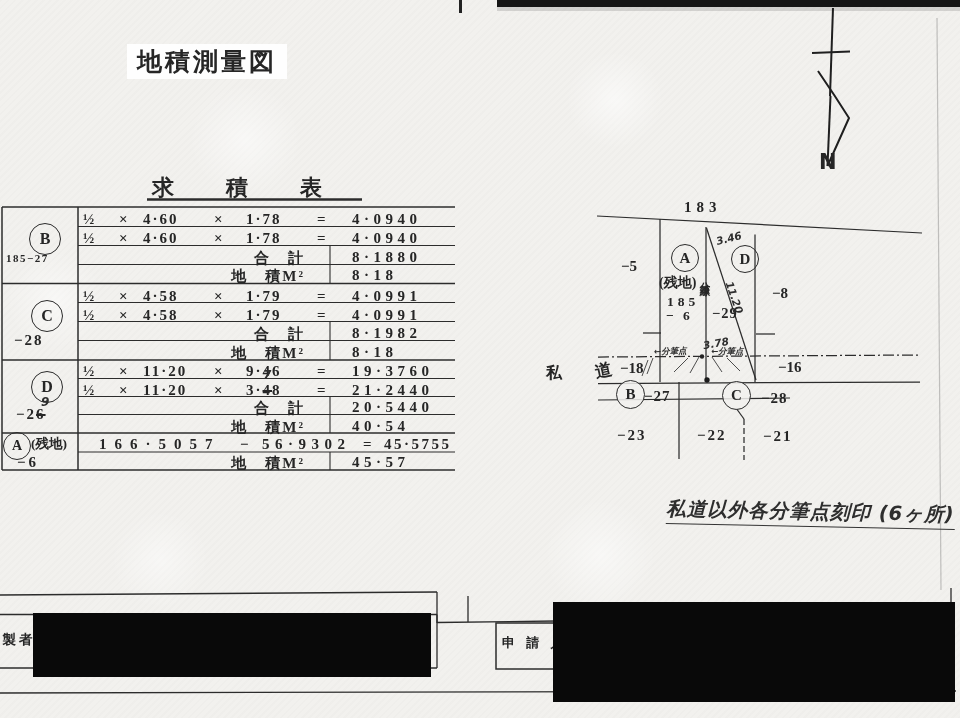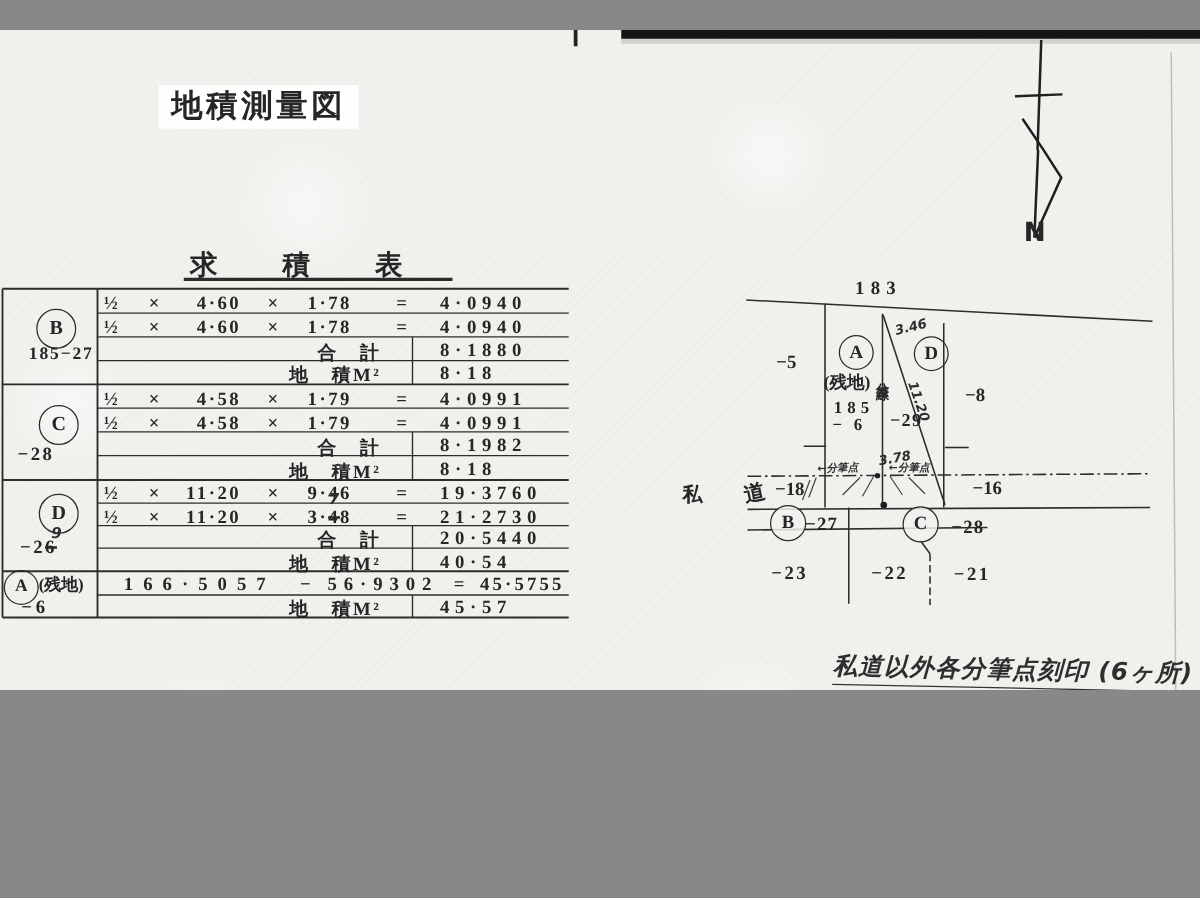--- a/index.html
+++ b/index.html
@@ -1,34 +1,34 @@
 <!DOCTYPE html>
 <html><head>
 <meta charset="utf-8">
 <style>
   html,body{margin:0;padding:0;background:#888;}
   .page{
-    position:relative;width:960px;height:528px;overflow:hidden;
+    position:relative;width:960px;height:718px;overflow:hidden;
     background-color:#f2f1ee;
     background-image:
       radial-gradient(circle 70px at 615px 100px, rgba(255,255,255,.55), rgba(255,255,255,0) 70%),
       radial-gradient(circle 80px at 245px 140px, rgba(255,255,255,.5), rgba(255,255,255,0) 70%),
       radial-gradient(circle 70px at 55px 300px,  rgba(255,255,255,.5), rgba(255,255,255,0) 70%),
       radial-gradient(circle 80px at 600px 555px, rgba(255,255,255,.5), rgba(255,255,255,0) 70%),
       radial-gradient(circle 70px at 160px 560px, rgba(255,255,255,.45), rgba(255,255,255,0) 70%),
       repeating-linear-gradient(135deg, rgba(0,0,0,.013) 0 2px, rgba(0,0,0,0) 2px 5px);
-    font-family:"Liberation Serif","DejaVu Serif",serif;color:#262626;margin-top:24px;
+    font-family:"Liberation Serif","DejaVu Serif",serif;color:#262626;
   }
   svg.overlay{position:absolute;left:0;top:0;}
   .t{position:absolute;white-space:nowrap;font-weight:bold;line-height:1;color:#262626;}
   .frow{position:absolute;left:0;width:470px;height:18px;}
   .frow .c{position:absolute;top:0;font-weight:bold;font-size:15px;white-space:nowrap;}
   .c.half{left:83px;}
   .c.t1{left:119px;}
-  .c.a{left:143px;width:50px;text-align:right;letter-spacing:2px;}
+  .c.a{left:143px;width:50px;letter-spacing:2px;}
   .c.t2{left:214px;}
   .c.b{left:246px;letter-spacing:2px;}
   .c.eq{left:317px;}
   .c.res{left:352px;letter-spacing:4.5px;}
   .c.lbl{left:180px;width:125px;text-align:right;letter-spacing:2px;}
   .circ{position:absolute;border:1.7px solid #2b2b2b;border-radius:50%;
         display:flex;align-items:center;justify-content:center;
         font-weight:bold;line-height:1;background:transparent;}
   .hw{font-family:"DejaVu Sans",sans-serif;font-style:italic;font-weight:600;color:#2e2e2e;}
   .struck{text-decoration:line-through;text-decoration-thickness:2px;}
@@ -126,21 +126,21 @@
     </g>
   </svg>
 
   <div class="t" style="left:127px;top:44px;font-size:25px;letter-spacing:3px;background:rgba(255,255,255,.92);padding:5px 10px;">地積測量図</div>
 
   <div class="t" style="left:152px;top:177px;font-size:22px;letter-spacing:15px;">求　積　表</div>
 
   <div class="circ" style="left:29px;top:223px;width:30px;height:30px;font-size:16px;">
     <span>B</span>
   </div>
-  <div class="t" style="left:23px;top:253px;font-size:14px;letter-spacing:1.5px;">185−27</div>
+  <div class="t" style="left:6px;top:253px;font-size:11px;letter-spacing:1.5px;">185−27</div>
 
   <div class="frow" style="top:211px;">
     <span class="c half">½</span>
     <span class="c t1">×</span>
     <span class="c a">4·60</span>
     <span class="c t2">×</span>
     <span class="c b">1·78</span>
     <span class="c eq">=</span>
     <span class="c res">4·0940</span>
   </div>
@@ -211,21 +211,21 @@
     <span class="c eq">=</span>
     <span class="c res">19·3760</span>
   </div>
   <div class="frow" style="top:381.5px;">
     <span class="c half">½</span>
     <span class="c t1">×</span>
     <span class="c a">11·20</span>
     <span class="c t2">×</span>
     <span class="c b"><span>3·</span><span class="struck">4</span><span>8</span></span>
     <span class="c eq">=</span>
-    <span class="c res">21·2730</span>
+    <span class="c res">21·2440</span>
   </div>
   <div class="t hw" style="left:263px;top:369px;font-size:12px;">7</div>
   <div class="frow" style="top:399px;">
     <span class="c lbl">合　計</span>
     <span class="c res">20·5440</span>
   </div>
   <div class="frow" style="top:417.5px;">
     <span class="c lbl">地　積M²</span>
     <span class="c res">40·54</span>
   </div>

